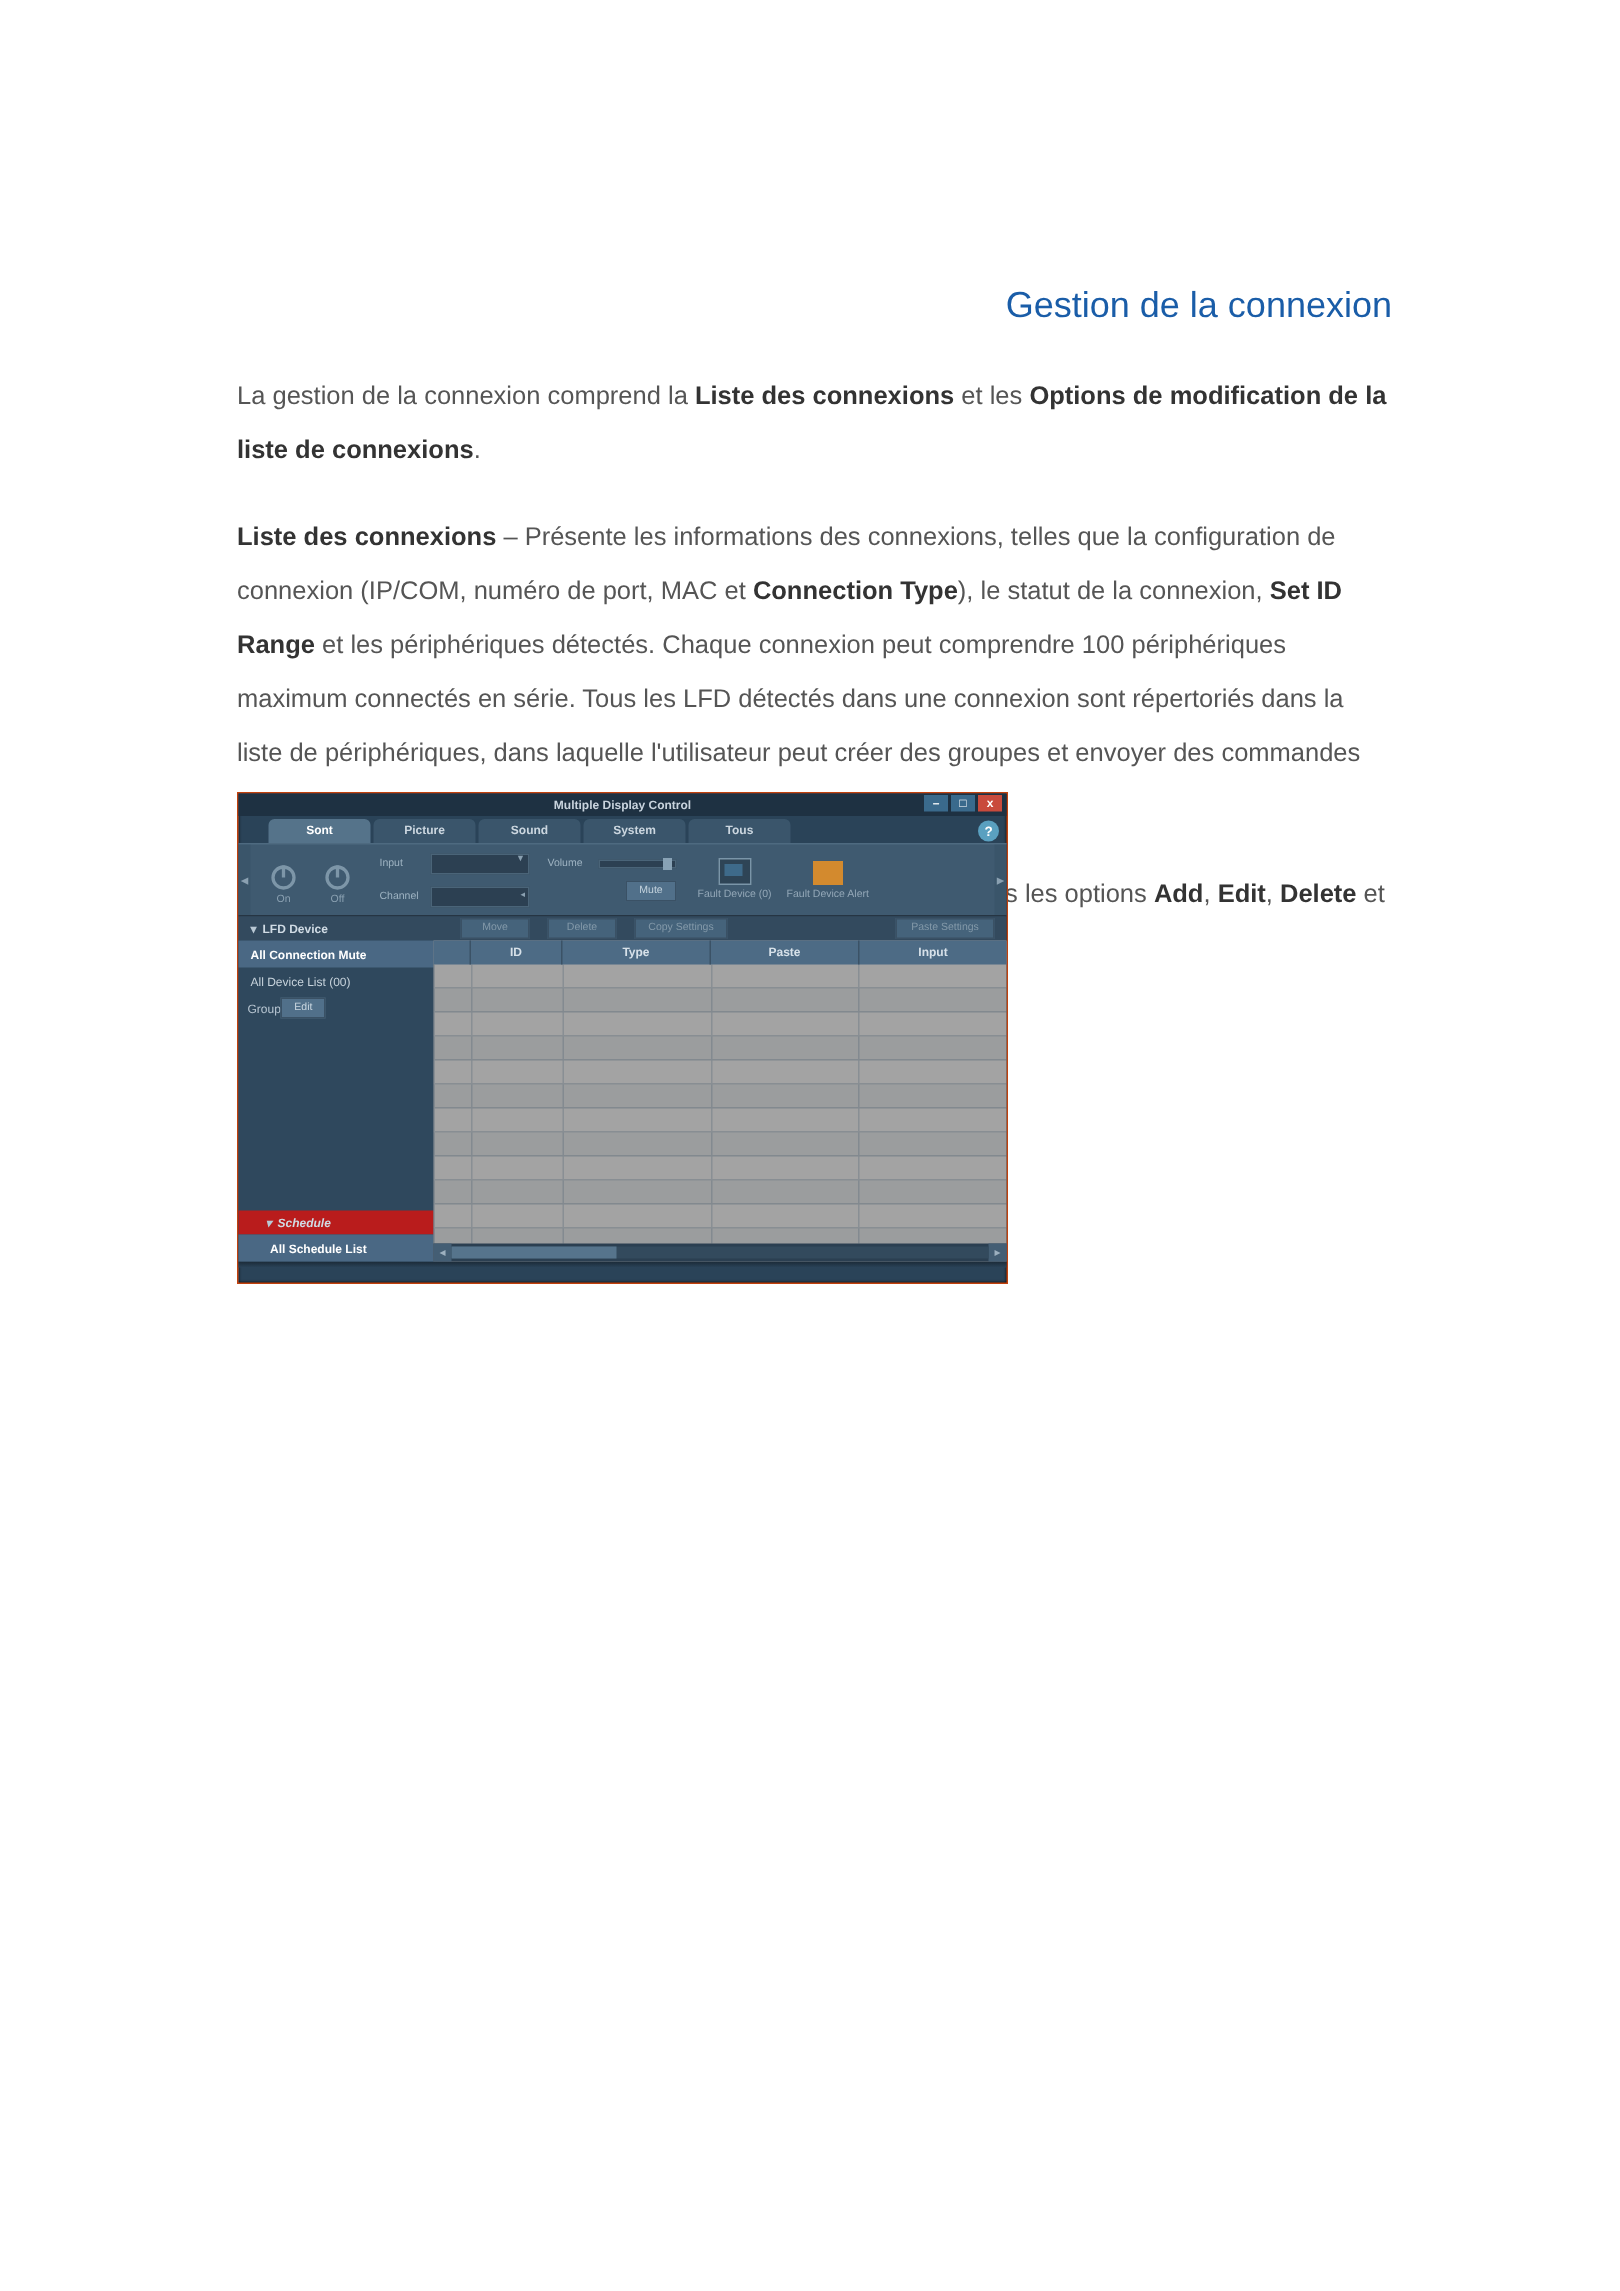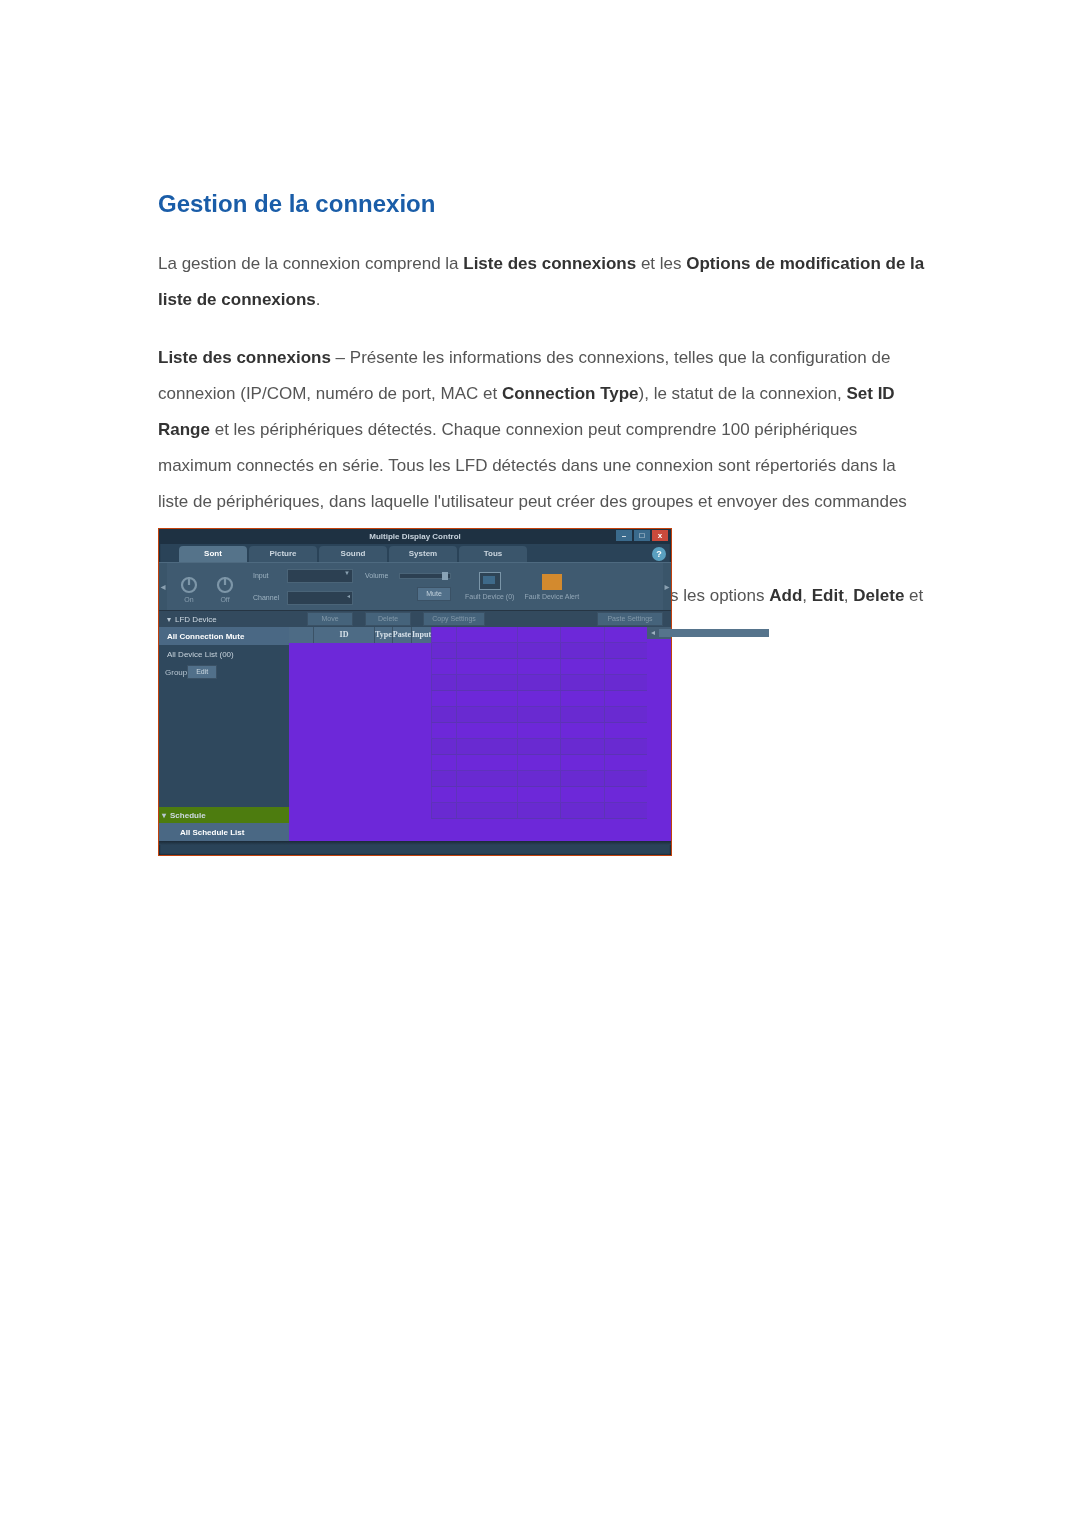--- a/index.html
+++ b/index.html
@@ -1,18 +1,18 @@
 <!DOCTYPE html>
 <html><head>
 <meta charset="utf-8">
 <style>
   html,body{margin:0;padding:0;background:#fff;font-family:Arial,Helvetica,sans-serif;}
   .page{width:1080px;height:1527px;position:relative;color:#333;}
   .content{position:absolute;left:158px;top:190px;width:770px;}
-  h2{margin:0 0 28px 0;font-size:24px;font-weight:bold;color:#1a5da8;}
+  h2{margin:0 0 28px 0;font-size:24px;font-weight:normal;color:#1a5da8;text-align:right;}
   p{margin:0 0 22px 0;font-size:17px;line-height:36px;color:#555;}
   b{color:#333;font-weight:bold;}
 
   
   .app{position:absolute;left:158px;top:528px;width:512px;height:326px;
        background:#2a4358;border:1px solid #c2410c;box-shadow:0 0 2px #000 inset;}
   .titlebar{height:15px;display:flex;align-items:center;justify-content:center;
             position:relative;background:#1e3142;color:#c9d4de;font-size:8px;font-weight:bold;}
   .winbtns{position:absolute;right:3px;top:1px;display:flex;gap:2px;}
   .wb{width:16px;height:11px;font-size:8px;line-height:11px;text-align:center;color:#fff;}
@@ -43,43 +43,43 @@
   .slider .thumb{position:absolute;right:2px;top:-2px;width:6px;height:8px;background:#88a2b5;}
   .mute{width:32px;height:12px;background:#51708a;color:#c3d2dd;font-size:7px;text-align:center;line-height:12px;border:1px solid #3a5165;}
   .fault{display:flex;align-items:flex-end;gap:10px;margin-left:8px;}
   .ficard{display:flex;flex-direction:column;align-items:center;}
   .ficon{width:20px;height:16px;background:#d38a2e;position:relative;}
   .ficon.mon{background:#2e4456;border:1px solid #7a95a8;}
   .ficon.mon::after{content:"";position:absolute;left:3px;top:3px;width:12px;height:8px;background:#3e6a8a;}
   .ftext{font-size:7px;color:#93a7b7;text-align:center;line-height:9px;margin-top:2px;}
 
   .toolbar{height:16px;background:#334a5e;display:flex;align-items:center;}
-  .sidehead{width:130px;height:20px;padding-left:8px;font-size:8px;font-weight:normal;color:#d0dbe4;
+  .sidehead{width:130px;height:20px;padding-left:8px;font-size:8px;font-weight:bold;color:#d0dbe4;
             display:flex;align-items:center;}
   .sidehead::before{content:"▾";font-size:8px;margin-right:4px;color:#b9c8d4;}
   .tbbtns{display:flex;gap:12px;margin-left:10px;}
   .tbbtn{min-width:44px;height:12px;background:#45637b;border:1px solid #3a5165;
          font-size:7px;color:#8399a9;text-align:center;line-height:12px;}
 
   .body{display:flex;height:214px;}
   .sidebar{width:130px;background:#2f485d;display:flex;flex-direction:column;}
   .sideitem{height:18px;padding:0 8px;font-size:8px;color:#c7d3dc;display:flex;align-items:center;}
   .sideitem.sel{background:#4a6884;color:#fff;font-weight:bold;}
   .grouprow{height:18px;padding:0 6px;display:flex;align-items:center;justify-content:flex-start;}
   .grouprow span{font-size:8px;color:#b8c6d2;}
   .editbtn{width:28px;height:12px;background:#51708a;border:1px solid #3a5165;
            font-size:7px;color:#cbd8e1;text-align:center;line-height:12px;}
   .sflex{flex:1;}
-  .sched{height:16px;padding-left:3px;background:#4d7c0f;font-size:8px;font-weight:bold;color:#d0dbe4;
-         display:flex;align-items:center;}
+  .sched{height:16px;padding-left:18px;background:#b91c1c;font-size:8px;font-weight:bold;color:#d0dbe4;
+         display:flex;align-items:center;font-style:italic;}
   .sched::before{content:"▾";font-size:8px;margin-right:4px;color:#b9c8d4;}
   .schedsub{height:18px;background:#4a6884;font-size:8px;font-weight:bold;color:#fff;
             display:flex;align-items:center;padding-left:21px;}
 
-  .grid{flex:1;display:flex;flex-direction:row;position:relative;background:#6d28d9;font-family:Liberation Serif, serif;}
+  .grid{flex:1;display:flex;flex-direction:column;position:relative;background:#a3a3a3;}
   .ghead{height:16px;display:flex;background:#4d6b85;}
   .gcell{flex:0 0 24px;}
   .gh{flex:1;font-size:8px;font-weight:bold;color:#d7e1e9;text-align:center;line-height:16px;
       border-left:1px solid #3b5266;}
   .gh.id{flex:0 0 60px;}
   .gbody{flex:1;overflow:hidden;}
   .grow{height:15px;display:flex;border-bottom:1px solid #37506440;}
   .grow:nth-child(even){background:#34506710;}
   .gc{border-left:1px solid #3b526640;}
   .gc.chk{flex:0 0 24px;}

